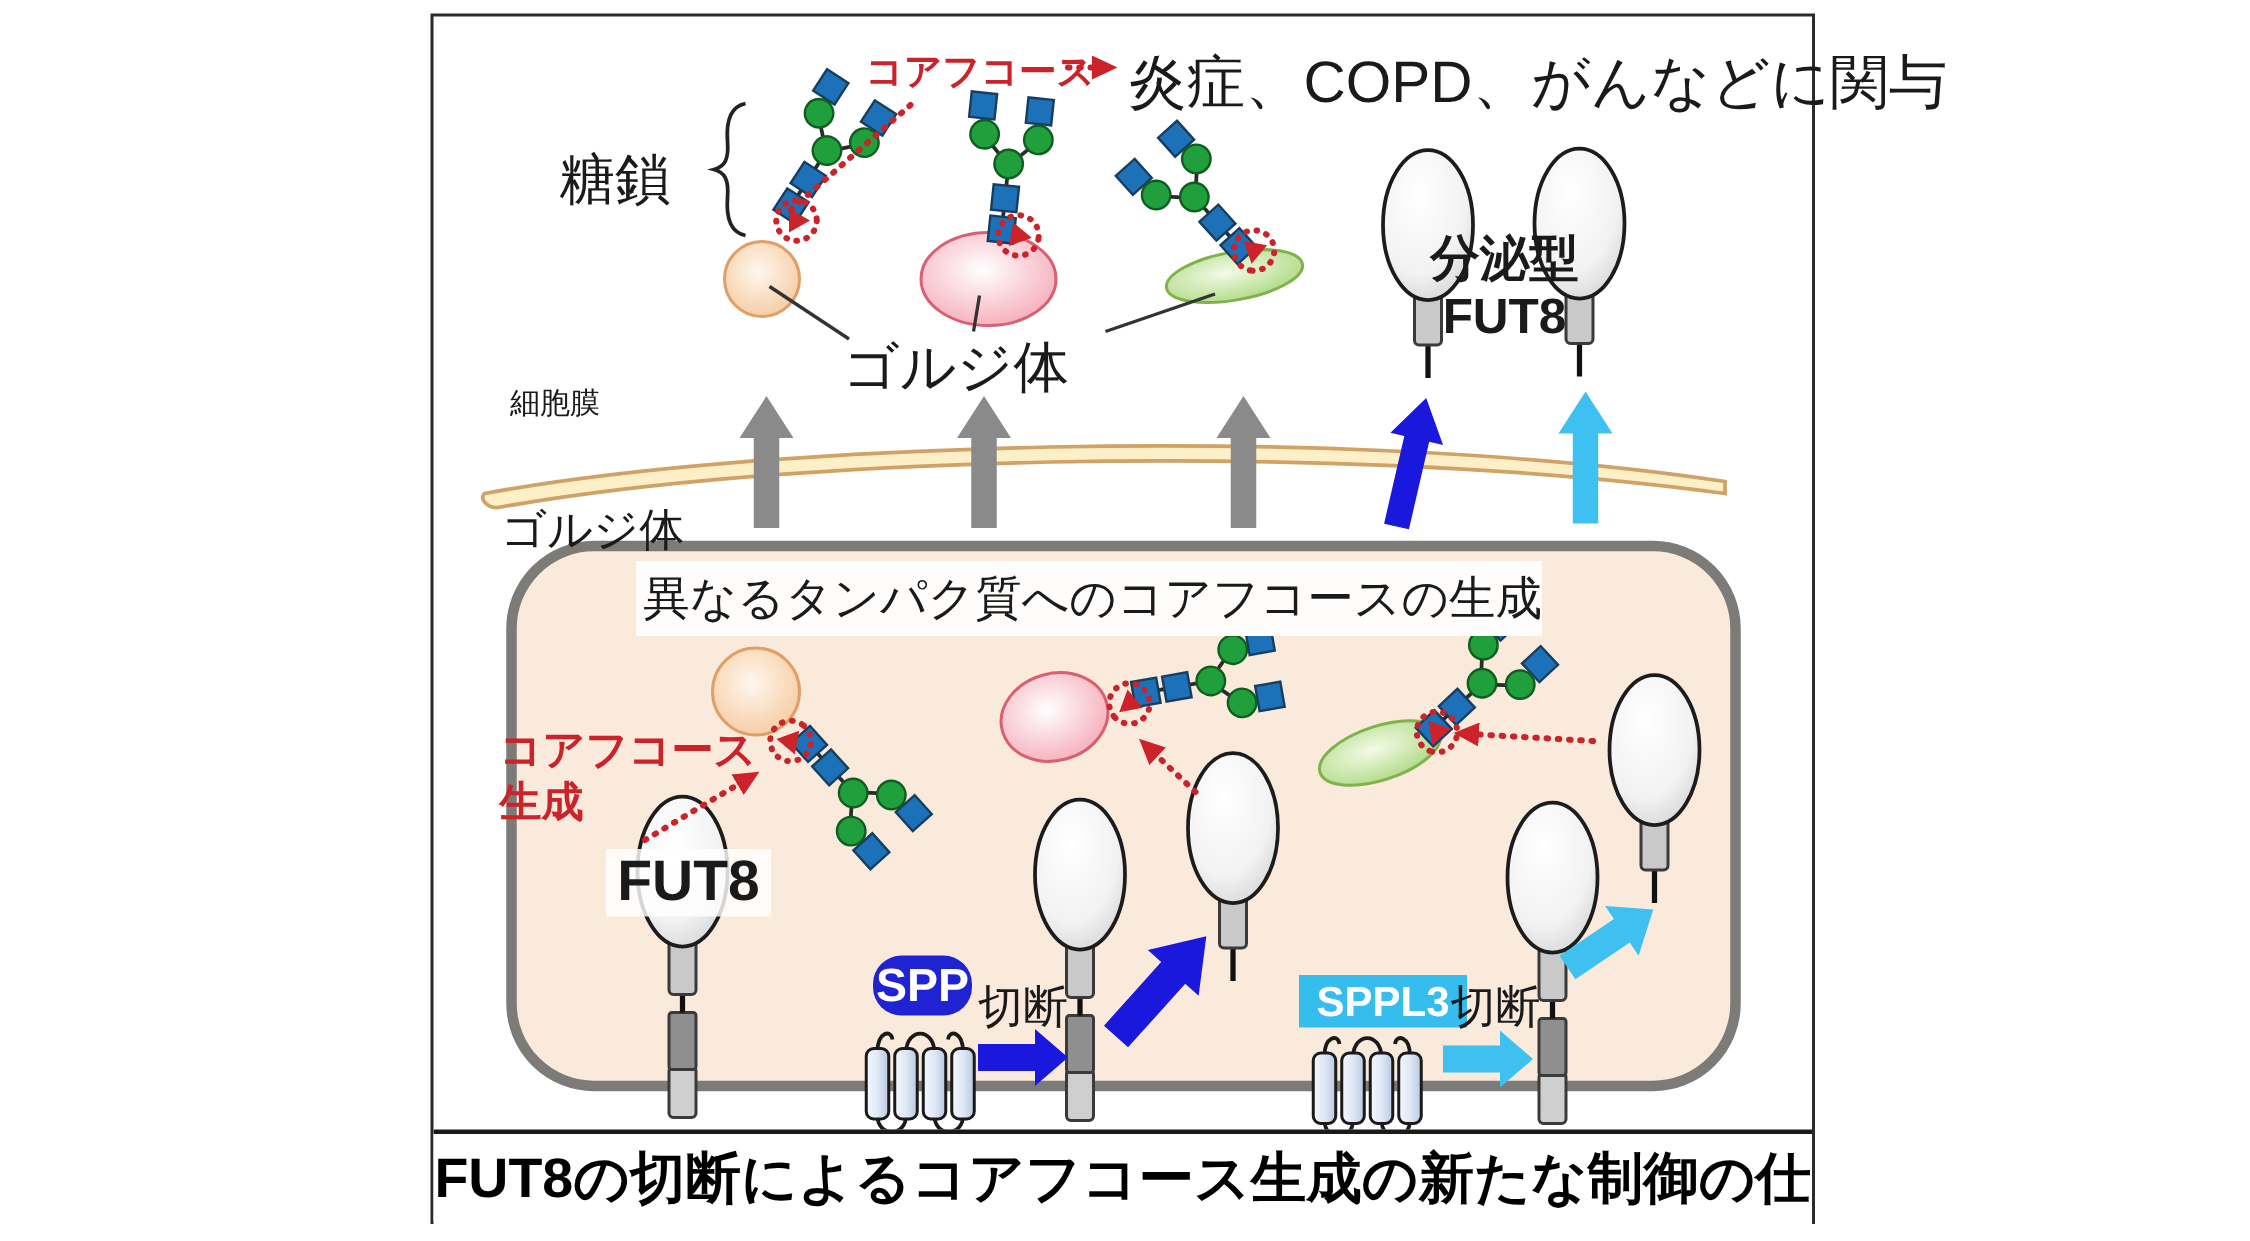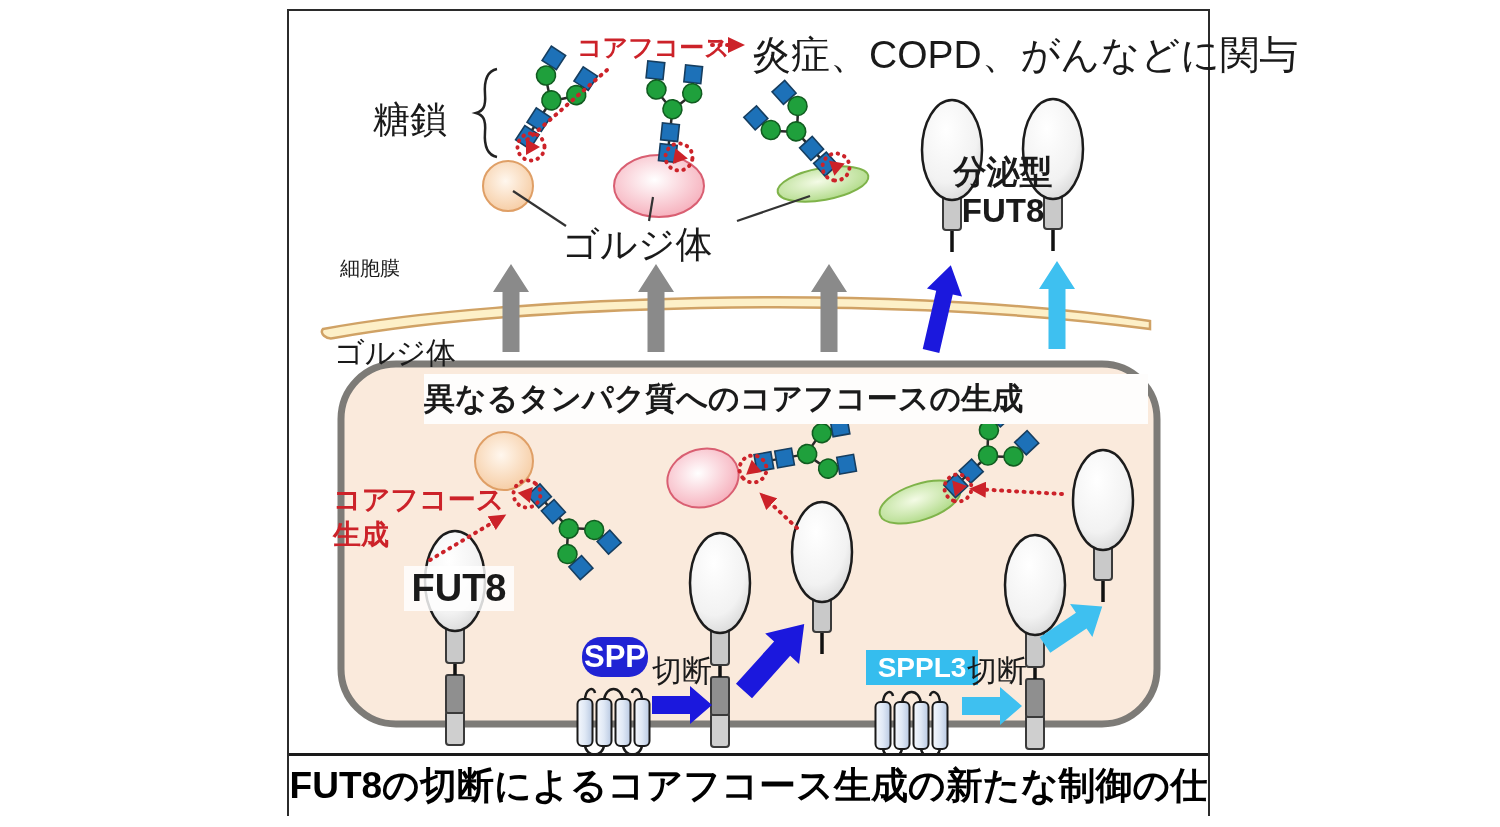--- a/index.html
+++ b/index.html
@@ -10,22 +10,22 @@
   .lbl{position:absolute;color:#1a1a1a;white-space:nowrap;}
   .red{color:#cc2229;}
   #core-fucose-top{left:577px;top:31px;font-size:25px;font-weight:bold;}
   #involvement{left:752px;top:28px;font-size:39px;}
   #glycan-lbl{left:373px;top:95px;font-size:37px;}
   #protein-lbl{left:562px;top:220px;font-size:37px;}
   #secreted-lbl{left:933px;top:116px;width:140px;text-align:center;font-weight:bold;
                 font-size:33px;line-height:39px;margin-top:36px;}
   #membrane-lbl{left:340px;top:255px;font-size:20px;}
   #golgi-lbl{left:334px;top:333px;font-size:30px;}
-  #golgi-title{left:424px;top:374px;width:724px;height:50px;background:#fefdfc;
-               text-align:left;font-weight:bold;font-size:31px;line-height:50px;}
+  #golgi-title{left:424px;top:374px;width:604px;height:50px;background:#fefdfc;
+               text-align:right;font-weight:normal;font-size:31px;line-height:50px;}
   #cf-gen{left:333px;top:482px;font-size:28px;font-weight:600;line-height:35px;white-space:pre-line;}
   #fut8-lbl{left:404px;top:566px;width:110px;text-align:center;font-weight:bold;font-size:38px;
             background:rgba(255,255,255,.82);padding:1px 0;}
   .enzyme-box{position:absolute;color:#ffffff;font-weight:bold;text-align:center;}
   #spp-box{left:582px;top:637px;width:66px;height:40px;font-size:31px;line-height:40px;border-radius:19px;}
   #sppl3-box{left:866px;top:650px;width:112px;height:35px;font-size:28px;line-height:35px;}
   #spp-cut{left:652px;top:651px;font-size:30px;}
   #sppl3-cut{left:967px;top:651px;font-size:30px;}
   #caption{position:absolute;left:289px;top:753px;width:919px;height:63px;
            border-top:3px solid #1a1a1a;text-align:center;font-weight:bold;

